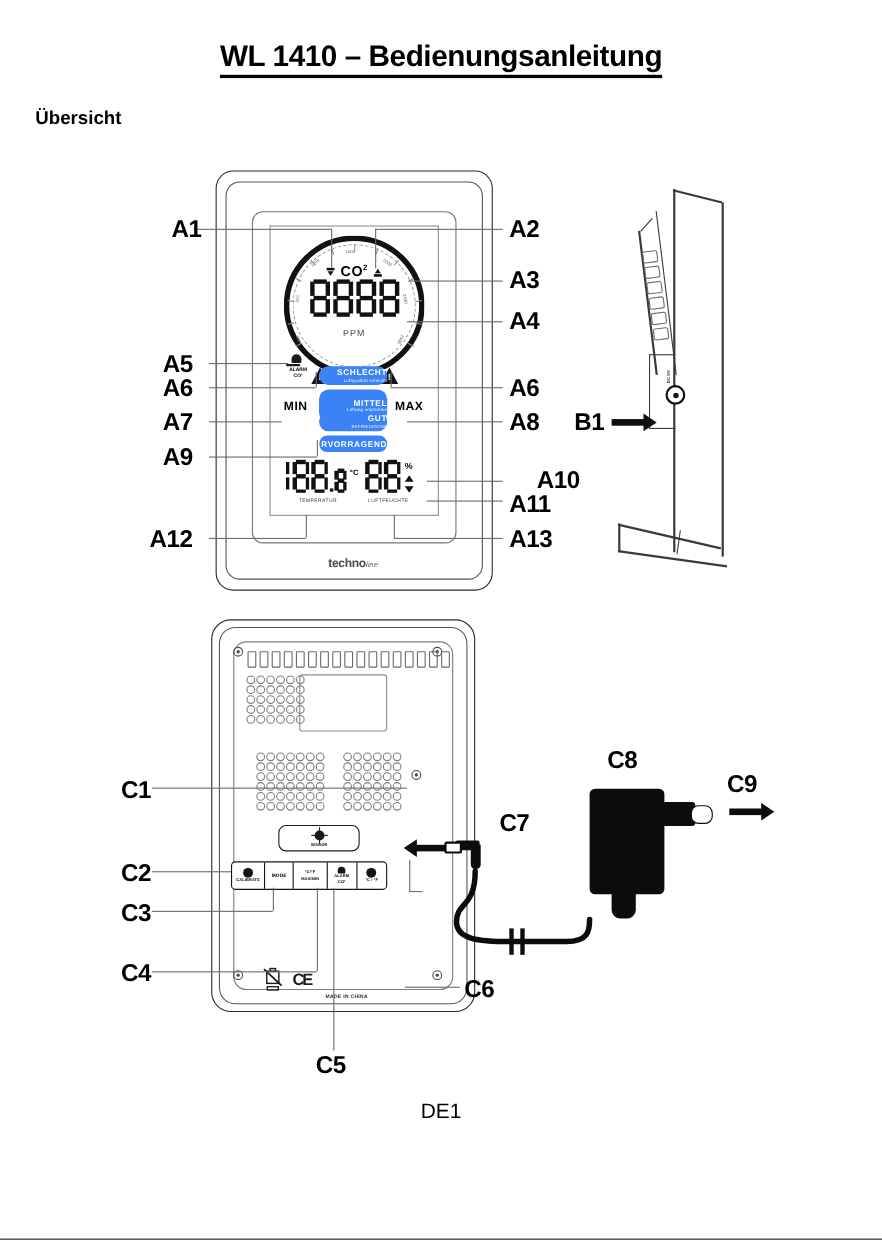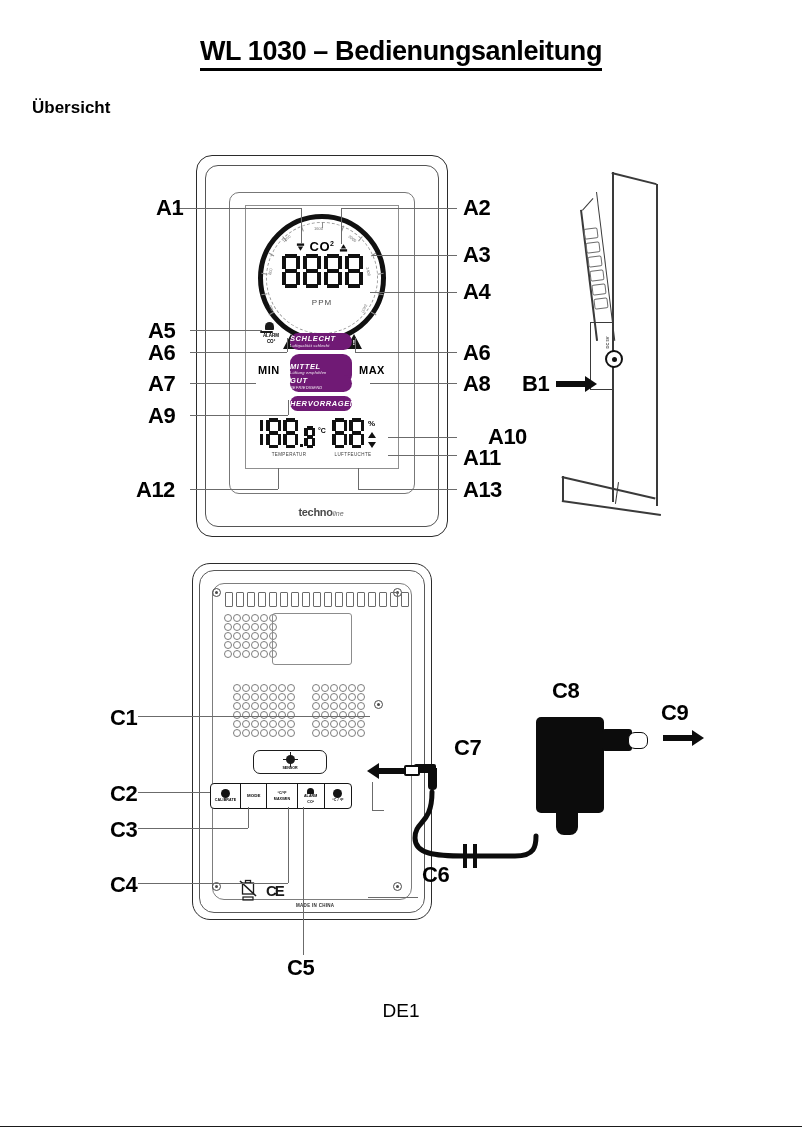--- a/index.html
+++ b/index.html
@@ -72,24 +72,23 @@
   .seg .sd{left:3px;bottom:0;width:12px;height:4px;}
   .seg .se{left:0;top:18px;width:4px;height:13px;}
   .seg .sf{left:0;top:2px;width:4px;height:13px;}
   .seg .sg{left:3px;top:15px;width:12px;height:4px;}
   .ppm-lab{
     position:absolute;width:100%;text-align:center;font-size:8px;color:#4a4a4a;
     letter-spacing:1px;
   }
   
   .pill{
-    position:absolute;background:#701a75;border-radius:9px;color:#fff;
-    display:flex;flex-direction:column;align-items:flex-start;justify-content:center;
+    position:absolute;background:#3b82f6;border-radius:9px;color:#fff;
+    display:flex;flex-direction:column;align-items:flex-end;justify-content:center;
     line-height:1;
-    font-style:italic;
   }
   .pill .big{font-size:7.5px;font-weight:bold;letter-spacing:.6px;}
   .pill .sml{font-size:4px;letter-spacing:.2px;margin-top:1px;opacity:.92;}
   
   .warn-tri{position:absolute;width:0;height:0;
     border-left:8px solid transparent;border-right:8px solid transparent;
     border-bottom:15px solid #141414;}
   .warn-tri:after{content:"!";position:absolute;left:-1.6px;top:5px;color:#fff;
     font-size:8px;font-weight:bold;line-height:1;}
   
@@ -162,21 +161,21 @@
   .adapter-body{position:absolute;background:#0c0c0c;border-radius:5px;}
   .adapter-prong{position:absolute;background:#0c0c0c;border-radius:3px;}
   .prong-tip{position:absolute;background:#fff;border:1.6px solid #0c0c0c;border-radius:3px;}
   .dcplug{position:absolute;background:#0c0c0c;}
   .dcplug-tip{position:absolute;background:#fff;border:2px solid #0c0c0c;border-radius:2px;}
 </style>
 </head>
 <body>
 
 <div id="doc-title">
-  <span>WL 1030 – Bedienungsanleitung</span>
+  <span>WL 1410 – Bedienungsanleitung</span>
 </div>
 <div id="section-heading">Übersicht</div>
 
 <div class="shell" style="left:196px;top:155px;width:250px;height:380px;"></div>
 <div class="shell inner1" style="left:205px;top:165px;width:232px;height:360px;"></div>
 <div class="shell inner2" style="left:229px;top:192px;width:184px;height:300px;"></div>
 
 <div id="lcd" style="left:245px;top:205px;width:152px;height:262px;border:1px solid #8f8f8f;">
 
   <div class="ring-outer" style="left:12px;top:8px;width:128px;height:128px;"></div>
@@ -633,21 +632,21 @@
 <div class="lead-v" style="left:288px;top:807px;height:76px;"></div>
 <div class="lead" style="left:368px;top:897px;width:50px;"></div>
 <div class="lead-v" style="left:303px;top:807px;height:148px;"></div>
 <div class="lead-v" style="left:372px;top:782px;height:28px;"></div>
 <div class="lead" style="left:372px;top:810px;width:12px;"></div>
 
 <div class="callout" style="left:110px;top:705px;">C1</div>
 <div class="callout" style="left:110px;top:781px;">C2</div>
 <div class="callout" style="left:110px;top:817px;">C3</div>
 <div class="callout" style="left:110px;top:872px;">C4</div>
-<div class="callout" style="left:422px;top:862px;">C6</div>
+<div class="callout" style="left:422px;top:886px;">C6</div>
 <div class="callout" style="left:287px;top:955px;">C5</div>
 
 <div class="arrow-l" style="left:378px;top:768px;width:42px;"></div>
 
 <div style="position:absolute;left:404px;top:764px;">
   <div class="dcplug" style="left:10px;top:0;width:22px;height:9px;border-radius:2px;"></div>
   <div class="dcplug-tip" style="left:0;top:1px;width:12px;height:7px;"></div>
   <div class="dcplug" style="left:24px;top:4px;width:9px;height:22px;border-radius:0 0 4px 4px;"></div>
 </div>
 

